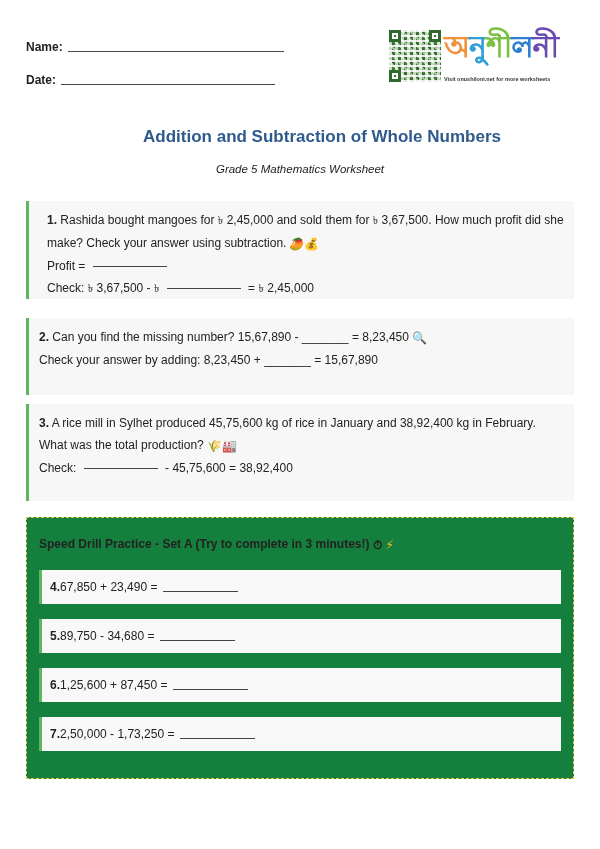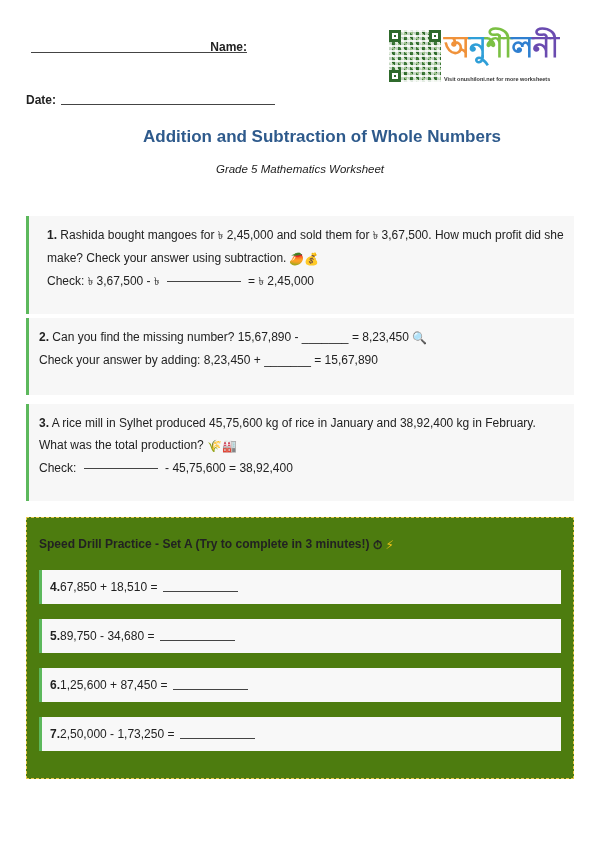--- a/index.html
+++ b/index.html
@@ -2,23 +2,23 @@
 <html><head>
   <meta charset="utf-8">
   <style>
     * { box-sizing: border-box; margin: 0; padding: 0; }
     html, body { width: 600px; height: 849px; background: #ffffff; overflow: hidden; }
     body { font-family: "Liberation Sans", sans-serif; color: #222; position: relative; }
 
     .header { position: absolute; left: 0; top: 0; width: 600px; height: 110px; }
     .field-line { position: absolute; left: 26px; font-size: 12px; font-weight: bold; color: #222; display: flex; align-items: flex-end; }
     .field-line .rule { display: inline-block; border-bottom: 1px solid #444; margin-left: 5px; height: 1px; position: relative; top: -2px; }
-    #name-line { top: 40px; flex-direction: column; }
+    #name-line { top: 40px; }
     #name-line .rule { width: 216px; }
-    #date-line { top: 73px; margin-top: 20px; }
+    #date-line { top: 73px; }
     #date-line .rule { width: 214px; }
 
     .qr { position: absolute; left: 389px; top: 30px; width: 52px; height: 52px; background: #fff;
       background-image:
         repeating-linear-gradient(0deg, rgba(255,255,255,0.85) 0 2px, transparent 2px 5px),
         repeating-linear-gradient(90deg, rgba(255,255,255,0.7) 0 3px, transparent 3px 6px),
         repeating-linear-gradient(45deg, #3f7a3a 0 2px, #9cc08c 2px 4px, #2f6a2c 4px 6px);
     }
     .qr .finder { position: absolute; width: 12px; height: 12px; border: 3px solid #2f6a2c; background: #fff; }
     .qr .finder::after { content: ""; position: absolute; left: 2px; top: 2px; width: 2px; height: 2px; background: #2f6a2c; }
@@ -31,25 +31,25 @@
 
     .title { position: absolute; left: 0; top: 127px; width: 600px; text-align: center; font-size: 17px; font-weight: bold; color: #2e5a8c; padding-left: 44px; }
     .subtitle { position: absolute; left: 0; top: 163px; width: 600px; text-align: center; font-size: 11.5px; font-style: italic; color: #222; }
 
     .qbox { position: absolute; left: 26px; width: 548px; background: #f7f7f7; border-left: 3px solid #5cb85c; padding: 8px 10px; font-size: 12px; line-height: 22px; color: #222; }
     .qbox b { font-weight: bold; }
     .blank { display: inline-block; width: 74px; border-bottom: 1.5px solid #444; height: 1px; margin: 0 4px; position: relative; top: -3px; }
     .emoji { display: inline-block; font-family: "DejaVu Sans", sans-serif; font-size: 12px; vertical-align: middle; }
     .taka { font-family: "DejaVu Sans", sans-serif; font-size: 11px; }
 
-    #q1 { top: 216px; height: 98px; padding-left: 18px; }
+    #q1 { top: 201px; height: 98px; padding-left: 18px; }
     #q2 { top: 318px; height: 77px; }
     #q3 { top: 404px; height: 97px; }
 
-    .drill { position: absolute; left: 26px; top: 517px; width: 548px; height: 262px; background: #4d7c0f; border: 1.5px dashed #e6c84a; }
+    .drill { position: absolute; left: 26px; top: 517px; width: 548px; height: 262px; background: #15803d; border: 1.5px dashed #e6c84a; }
     .drill-title { position: absolute; left: 12px; top: 19px; font-size: 12px; font-weight: bold; color: #222; }
     .drill-item { position: absolute; left: 12px; width: 522px; height: 34px; background: #f8f8f8; border-left: 3px solid #5cb85c; font-size: 12px; display: flex; align-items: center; padding-left: 8px; color: #222; }
     .drill-item .blank { width: 75px; margin-left: 6px; top: 4px; }
     #d4 { top: 52px; } #d5 { top: 101px; } #d6 { top: 150px; } #d7 { top: 199px; }
   </style>
 </head>
 <body>
 
 <div class="header">
   <div class="field-line" id="name-line">
@@ -81,20 +81,24 @@
 
 <div class="title">Addition and Subtraction of Whole Numbers</div>
 <div class="subtitle">Grade 5 Mathematics Worksheet</div>
 
 <div class="qbox" id="q1">
   <div>
     <b>1.</b><span> Rashida bought mangoes for </span><span class="taka">৳</span> <span>2,45,000</span><span> and sold them for </span><span class="taka">৳</span> <span>3,67,500</span><span>. How much profit did she make? Check your answer using subtraction.</span>
     <span class="emoji">🥭</span><span class="emoji">💰</span>
   </div>
   <div>
+    <span>Profit =</span>
+    <span class="blank"></span>
+  </div>
+  <div>
     <span>Check:</span>
     <span class="taka">৳</span>
     <span>3,67,500 -</span>
     <span class="taka">৳</span>
     <span class="blank"></span>
     <span>= </span><span class="taka">৳</span>
     <span>2,45,000</span>
   </div>
 </div>
 
@@ -119,21 +123,21 @@
 </div>
 
 <div class="drill">
   <div class="drill-title">
     <span>Speed Drill Practice - Set A (Try to complete in 3 minutes!)</span>
     <span class="emoji">⏱</span>
     <span class="emoji" style="color:#f5c518">⚡</span>
   </div>
   <div class="drill-item" id="d4">
     <b>4.</b>
-      <span> 67,850 + 18,510 =</span>
+      <span> 67,850 + 23,490 =</span>
     <span class="blank"></span>
   </div>
   <div class="drill-item" id="d5">
     <b>5.</b>
       <span> 89,750 - 34,680 =</span>
     <span class="blank"></span>
   </div>
   <div class="drill-item" id="d6">
     <b>6.</b>
       <span> 1,25,600 + 87,450 =</span>

